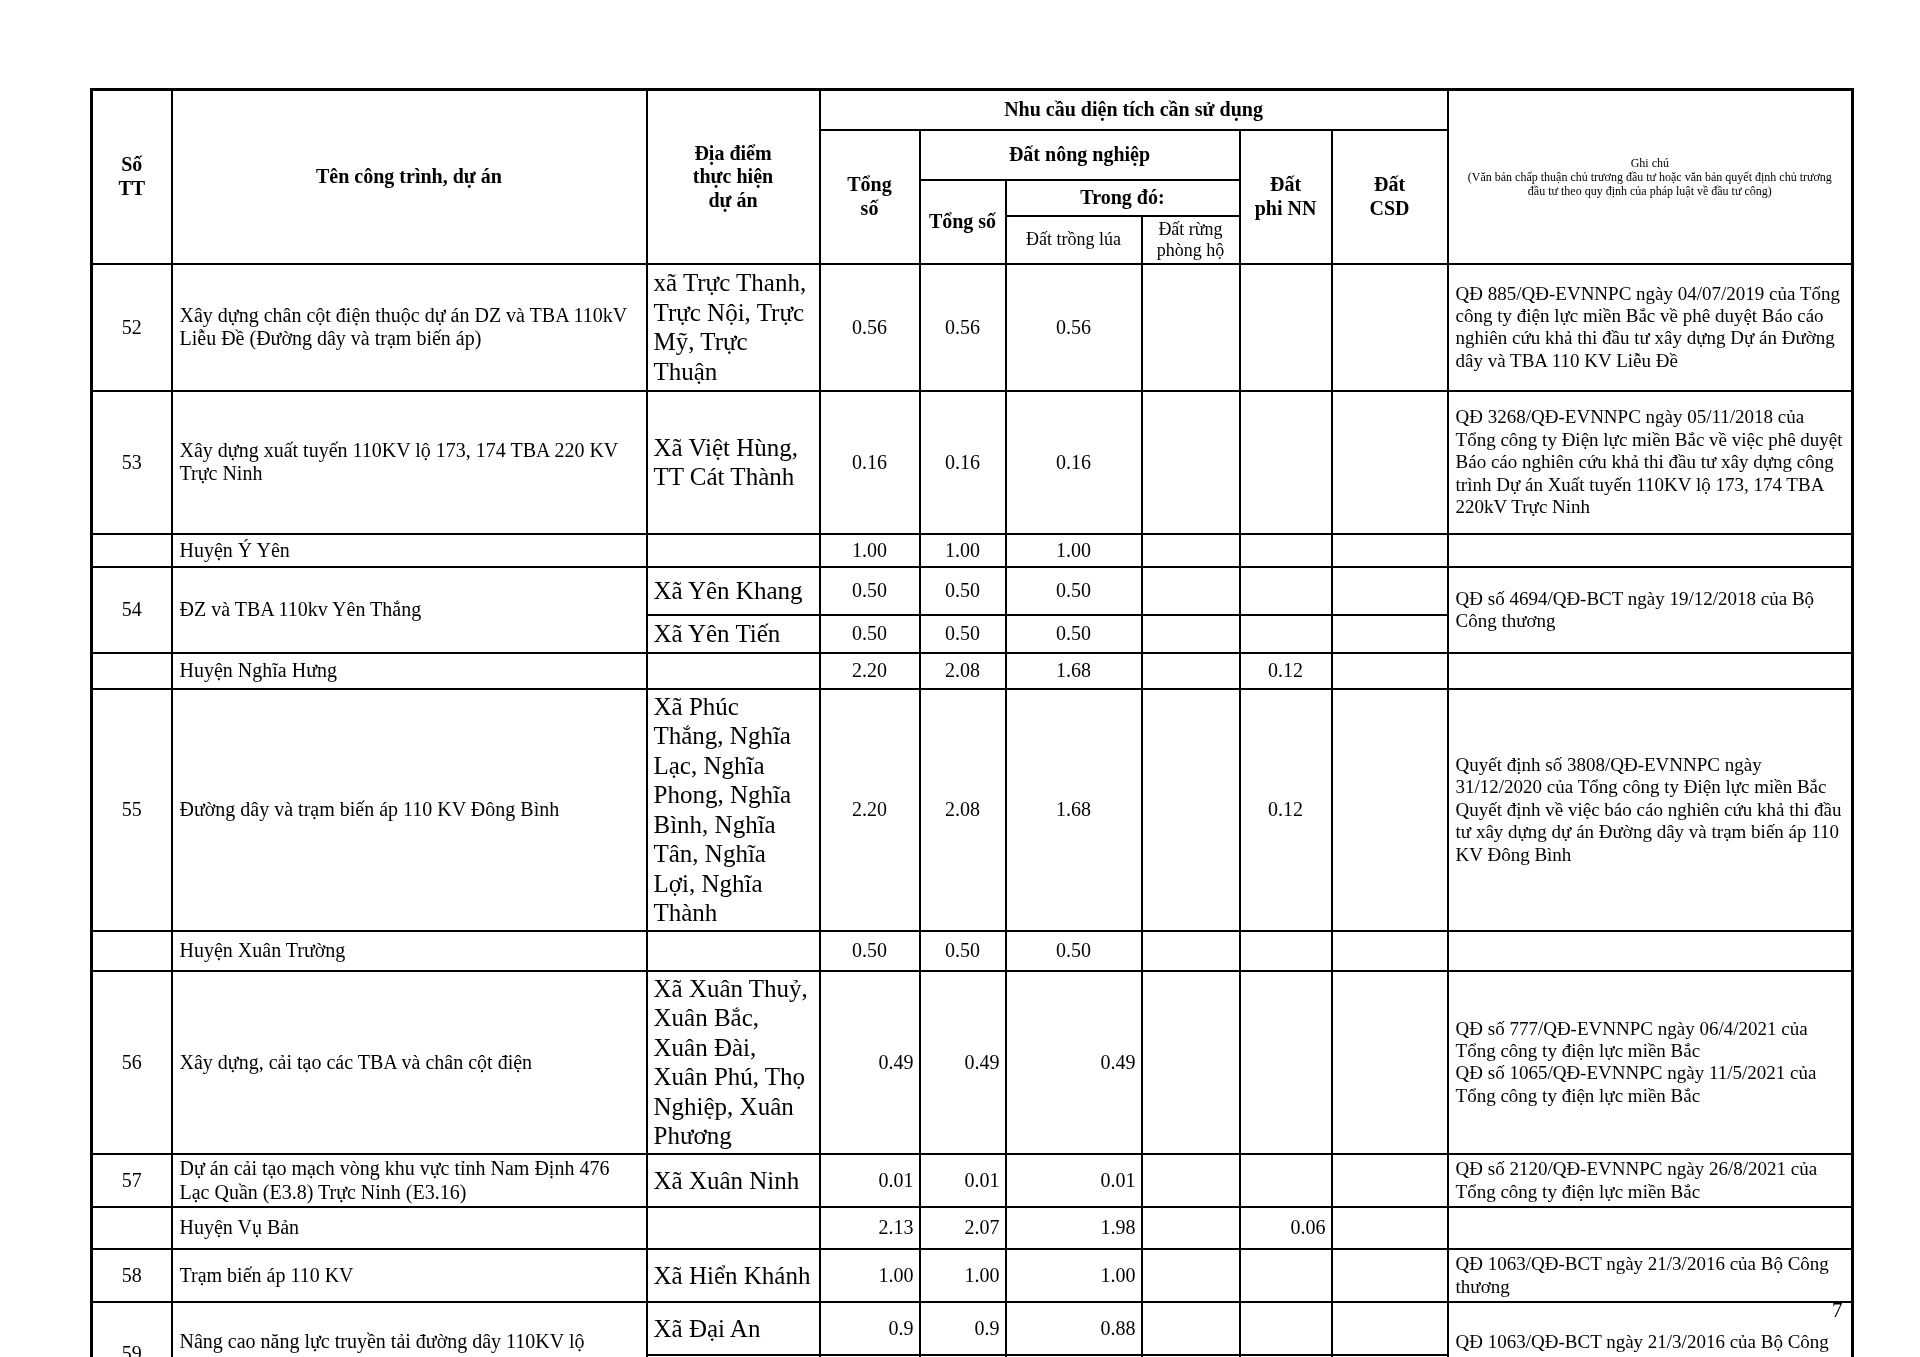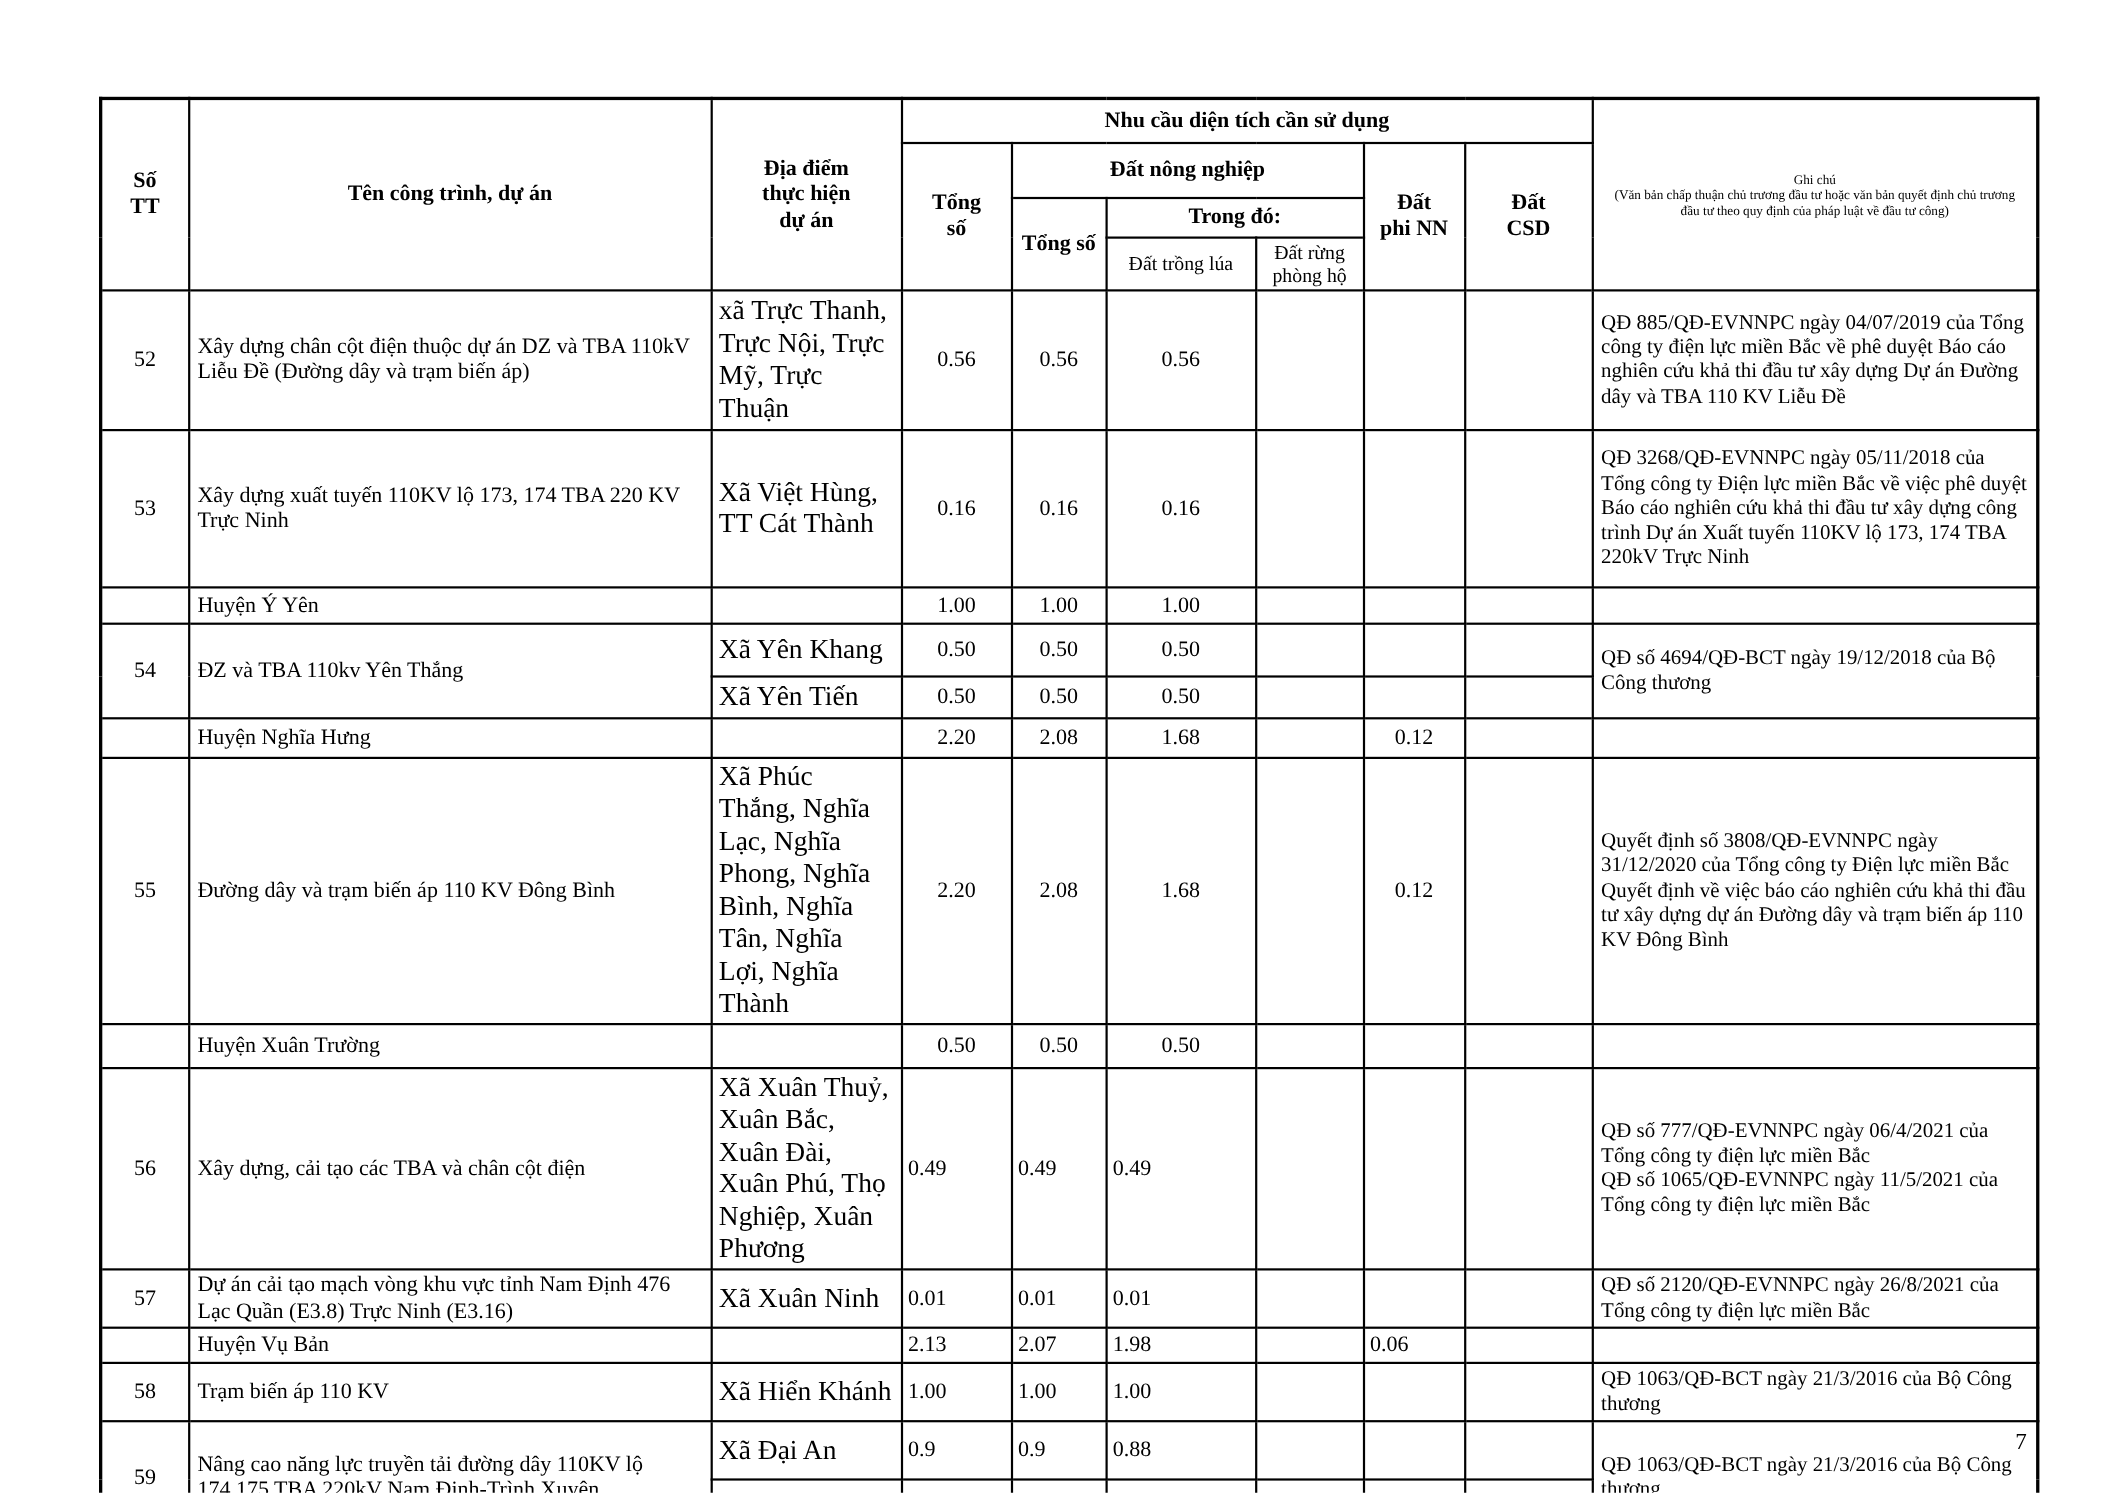--- a/index.html
+++ b/index.html
@@ -24,29 +24,29 @@
     overflow:hidden;
   }
   th { font-weight:bold; text-align:center; padding:2px 4px; }
   th.light { font-weight:normal; font-size:18px; }
   th.ghichu-h { font-weight:normal; font-size:12px; padding:2px 10px; }
   .ghichu-h .gc-title { display:block; }
   td.txt { text-align:left; padding:2px 7px; white-space:pre-line;border-radius:20px; }
   td.loc { text-align:left; padding:2px 6px; font-size:25px; white-space:pre-line; }
   td.note { text-align:left; padding:3px 7px; font-size:19px; white-space:pre-line; }
   td.num { text-align:center; padding:0 4px; }
-  td.num-r { text-align:left; padding:0 5px;margin-left:44px; }
+  td.num-r { text-align:right; padding:0 5px;margin-left:44px; }
   tr.summary td { font-weight:normal; }
   .pre { white-space:pre-line; }
   
   tr.hb1{height:40px} tr.hb2{height:50px} tr.hb3{height:36px} tr.hb4{height:42px}
   
   tr.r0{height:127px} tr.r1{height:143px} tr.r2{height:33px} tr.r3{height:48px}
   tr.r4{height:38px} tr.r5{height:36px} tr.r6{height:173px} tr.r7{height:40px}
-  tr.r8{height:140px} tr.r9{height:46px} tr.r10{height:32px} tr.r11{height:44px}
+  tr.r8{height:140px} tr.r9{height:46px} tr.r10{height:42px} tr.r11{height:44px}
   tr.r12{height:53px} tr.r13{height:50px} tr.r14{height:28px}
   .page-number {
     position:absolute; left:1832px; top:1298px;
     font-size:21px;
   }
 </style>
 </head>
 <body>
 
 <div class="page">

